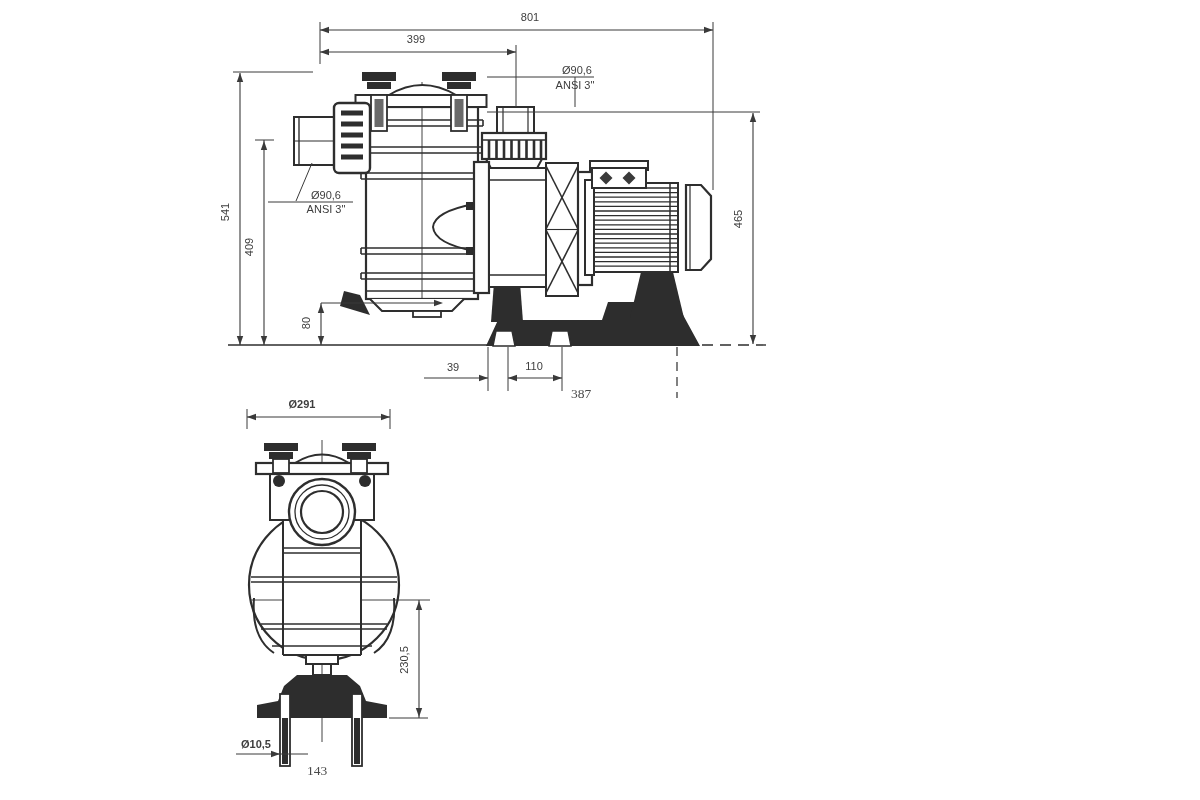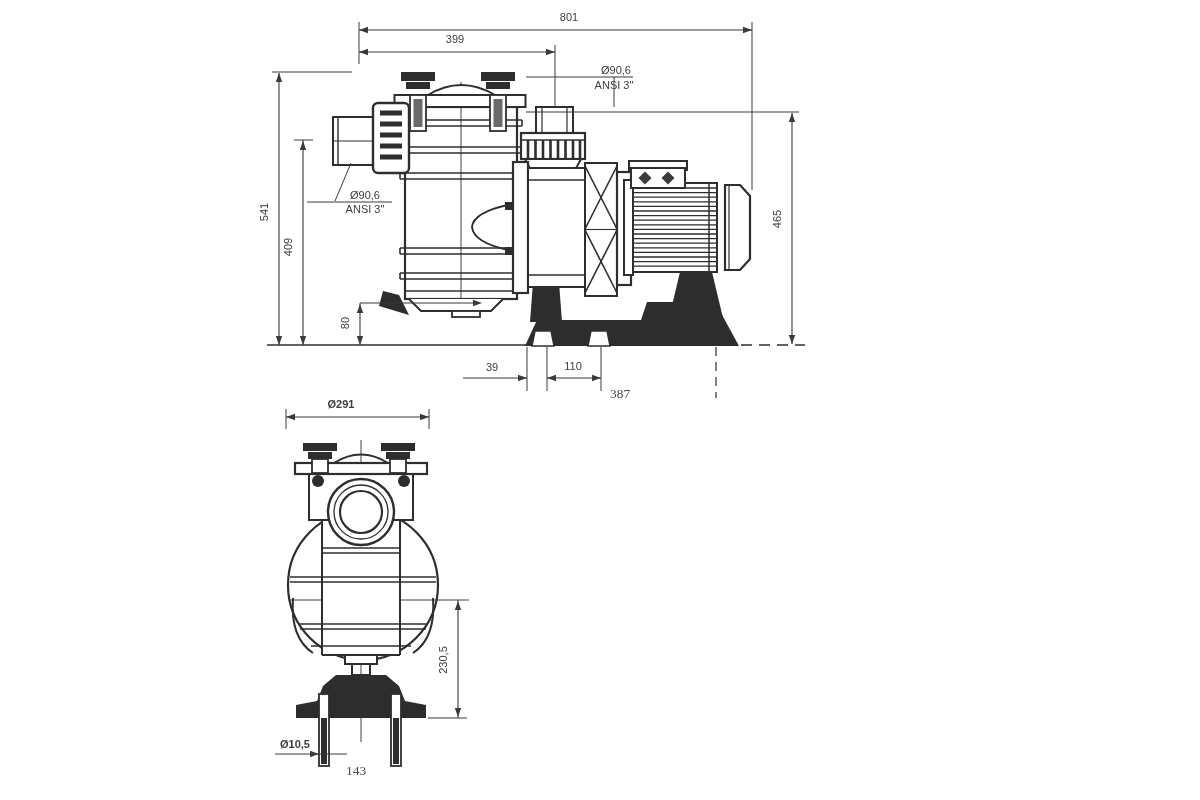--- a/index.html
+++ b/index.html
@@ -1,16 +1,16 @@
 <!DOCTYPE html>
 <html><head>
 <meta charset="utf-8">
 <style>
   html,body{margin:0;padding:0;background:#ffffff;}
-  .canvas{position:relative;width:1028px;height:800px;background:#ffffff;overflow:hidden;padding-left:39px;}
+  .canvas{position:relative;width:1028px;height:800px;background:#ffffff;overflow:hidden;}
   svg{display:block;}
   text{font-family:"Liberation Sans",sans-serif;font-size:11px;fill:#3d3d3d;}
   text.serif{font-family:"Liberation Serif",serif;font-size:13.5px;fill:#4a4a4a;}
   text.bold{font-weight:700;}
   .ln{stroke:#2e2e2e;fill:none;}
   .dim{stroke:#3a3a3a;stroke-width:1.1;fill:none;}
   .ext{stroke:#3a3a3a;stroke-width:1;fill:none;}
   .arr{fill:#3a3a3a;stroke:none;}
   .solid{fill:#2d2d2d;stroke:none;}
   .whitefill{fill:#ffffff;}

